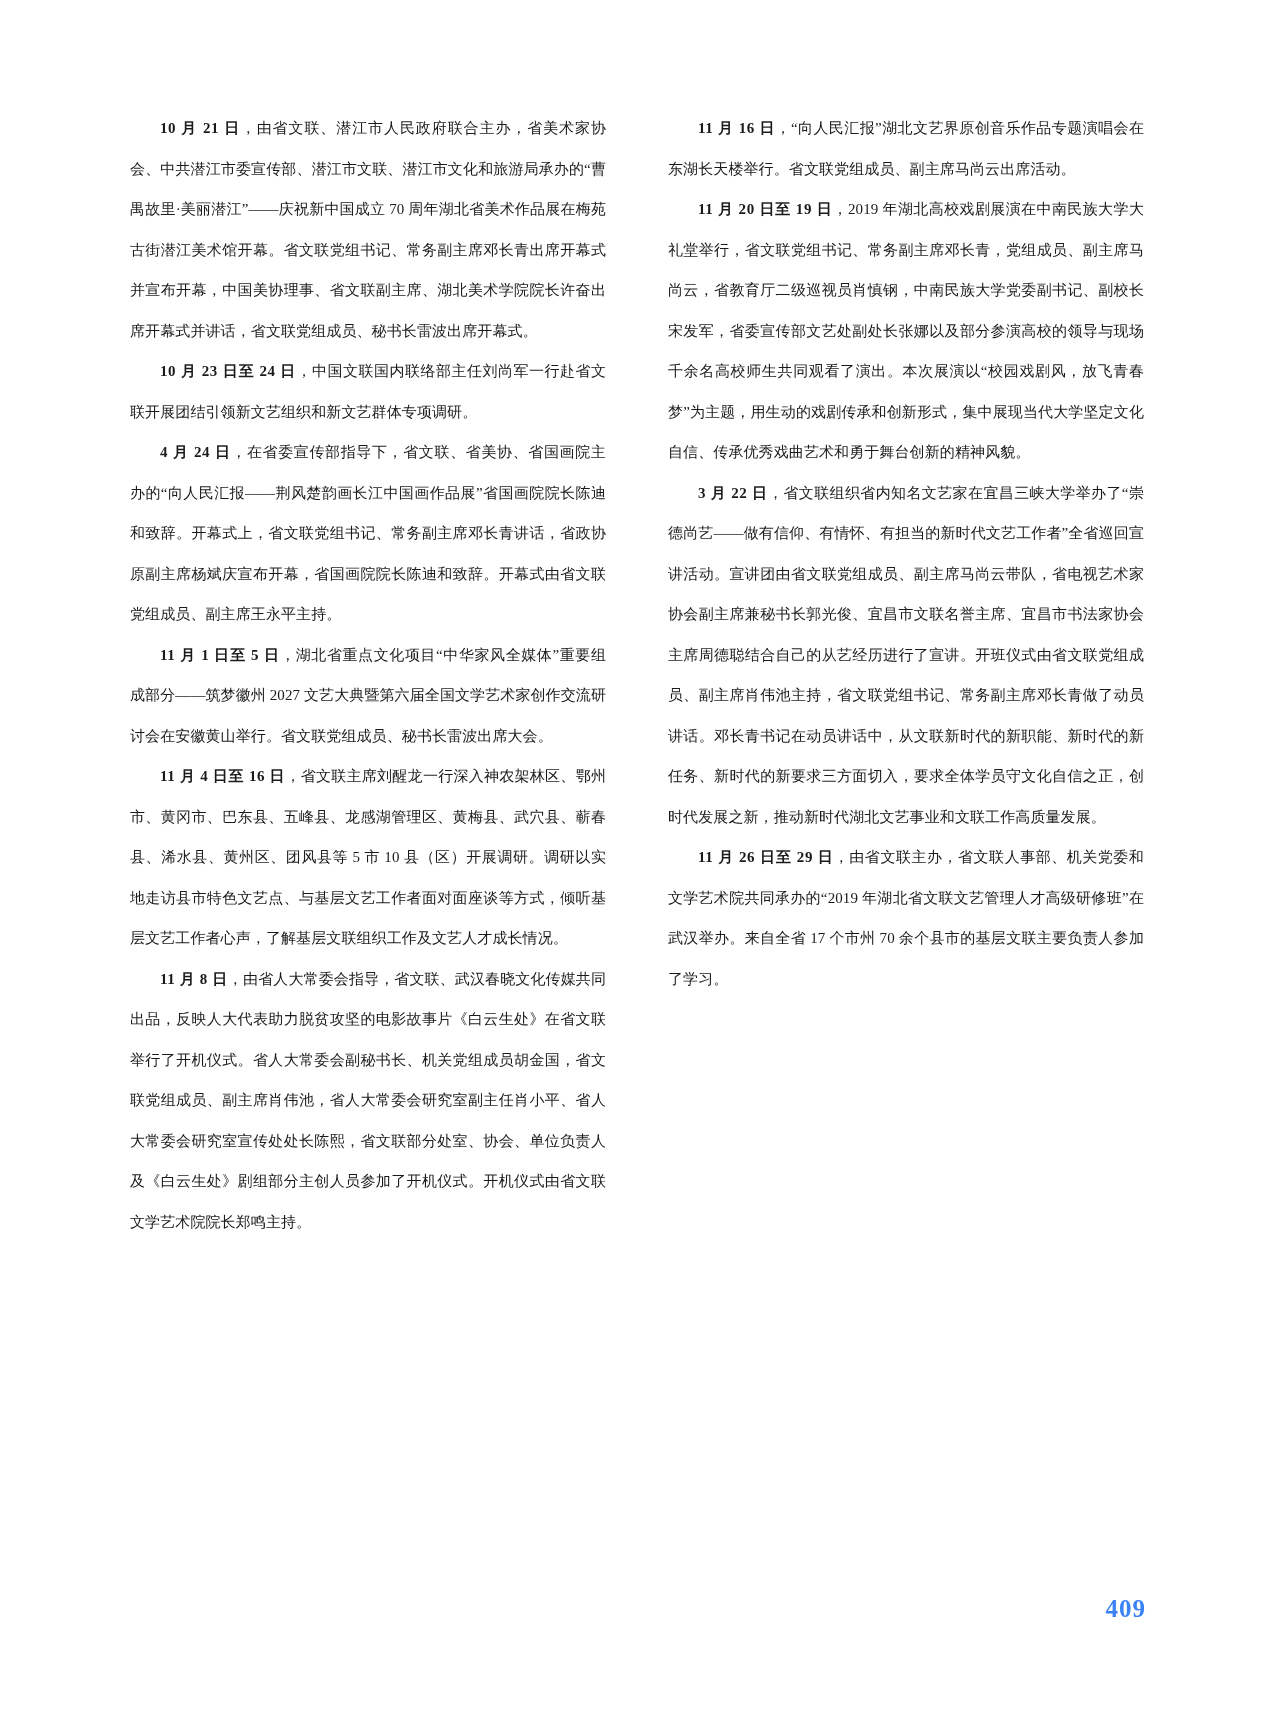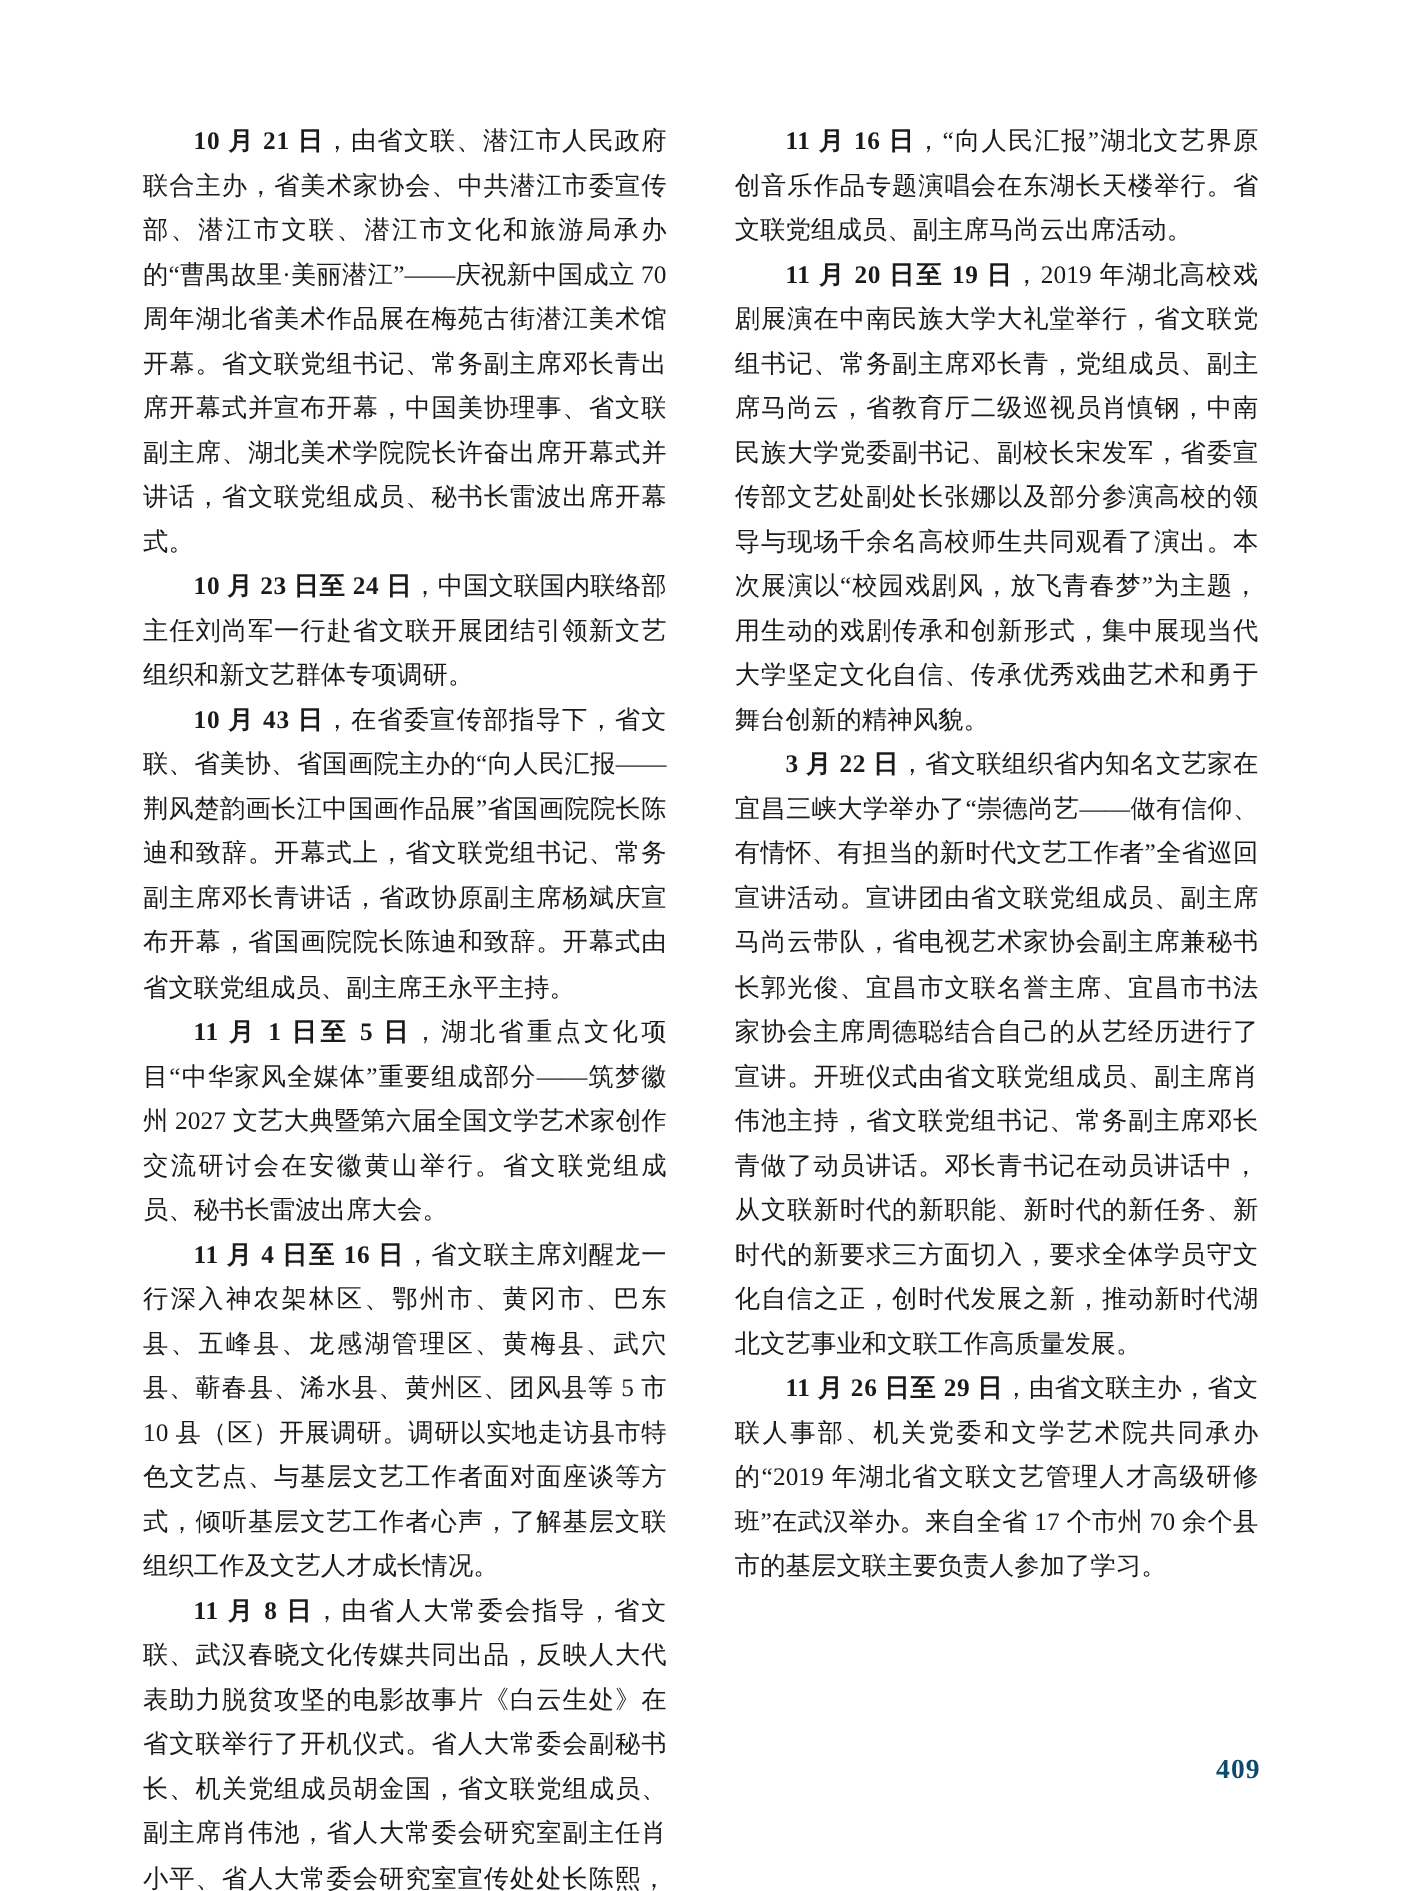--- a/index.html
+++ b/index.html
@@ -28,21 +28,21 @@
     flex-direction: row;
     gap: 62px;
     align-items: flex-start;
   }
   .column {
     width: 476px;
     flex: 0 0 476px;
   }
   .para {
     margin: 0;
-    font-size: 23px;
+    font-size: 15px;
     line-height: 40.5px;
     text-align: justify;
     text-justify: inter-ideograph;
     text-indent: 2em;
     letter-spacing: 0.1px;
     word-break: break-all;
     hyphens: none;
   }
   .para.cont {
     text-indent: 0;
@@ -52,34 +52,34 @@
     letter-spacing: 0.6px;
   }
   .footer {
     position: absolute;
     right: 130px;
     bottom: 96px;
     font-size: 25px;
     font-weight: bold;
     font-family: "Liberation Serif", "DejaVu Serif", serif;
     letter-spacing: 1px;
-    color: #0c4a6e;
+    color: #3b82f6;
   }
 </style>
 </head>
 <body>
 
 <div class="page">
 
   <div class="columns">
 
     <div class="column" id="col-left">
         <p class="para"><span class="date">10 月 21 日</span><span>，</span><span>由省文联、潜江市人民政府联合主办，省美术家协会、中共潜江市委宣传部、潜江市文联、潜江市文化和旅游局承办的“曹禺故里·美丽潜江”——庆祝新中国成立 70 周年湖北省美术作品展在梅苑古街潜江美术馆开幕。省文联党组书记、常务副主席邓长青出席开幕式并宣布开幕，中国美协理事、省文联副主席、湖北美术学院院长许奋出席开幕式并讲话，省文联党组成员、秘书长雷波出席开幕式。</span></p>
         <p class="para"><span class="date">10 月 23 日至 24 日</span><span>，</span><span>中国文联国内联络部主任刘尚军一行赴省文联开展团结引领新文艺组织和新文艺群体专项调研。</span></p>
-        <p class="para"><span class="date">10 月 43 日</span><span>，</span><span>在省委宣传部指导下，省文联、省美协、省国画院主办的“向人民汇报——荆风楚韵画长江中国画作品展”省国画院院长陈迪和致辞。开幕式上，省文联党组书记、常务副主席邓长青讲话，省政协原副主席杨斌庆宣布开幕，省国画院院长陈迪和致辞。开幕式由省文联党组成员、副主席王永平主持。</span></p>
+        <p class="para"><span class="date">4 月 24 日</span><span>，</span><span>在省委宣传部指导下，省文联、省美协、省国画院主办的“向人民汇报——荆风楚韵画长江中国画作品展”省国画院院长陈迪和致辞。开幕式上，省文联党组书记、常务副主席邓长青讲话，省政协原副主席杨斌庆宣布开幕，省国画院院长陈迪和致辞。开幕式由省文联党组成员、副主席王永平主持。</span></p>
         <p class="para"><span class="date">11 月 1 日至 5 日</span><span>，</span><span>湖北省重点文化项目“中华家风全媒体”重要组成部分——筑梦徽州 2027 文艺大典暨第六届全国文学艺术家创作交流研讨会在安徽黄山举行。省文联党组成员、秘书长雷波出席大会。</span></p>
         <p class="para"><span class="date">11 月 4 日至 16 日</span><span>，</span><span>省文联主席刘醒龙一行深入神农架林区、鄂州市、黄冈市、巴东县、五峰县、龙感湖管理区、黄梅县、武穴县、蕲春县、浠水县、黄州区、团风县等 5 市 10 县（区）开展调研。调研以实地走访县市特色文艺点、与基层文艺工作者面对面座谈等方式，倾听基层文艺工作者心声，了解基层文联组织工作及文艺人才成长情况。</span></p>
         <p class="para"><span class="date">11 月 8 日</span><span>，</span><span>由省人大常委会指导，省文联、武汉春晓文化传媒共同出品，反映人大代表助力脱贫攻坚的电影故事片《白云生处》在省文联举行了开机仪式。省人大常委会副秘书长、机关党组成员胡金国，省文联党组成员、副主席肖伟池，省人大常委会研究室副主任肖小平、省人大常委会研究室宣传处处长陈熙，省文联部分处室、协会、单位负责人及《白云生处》剧组部分主创人员参加了开机仪式。开机仪式由省文联文学艺术院院长郑鸣主持。</span></p>
       </div>
 
     <div class="column" id="col-right">
         <p class="para"><span class="date">11 月 16 日</span><span>，</span><span>“向人民汇报”湖北文艺界原创音乐作品专题演唱会在东湖长天楼举行。省文联党组成员、副主席马尚云出席活动。</span></p>
         <p class="para"><span class="date">11 月 20 日至 19 日</span><span>，</span><span>2019 年湖北高校戏剧展演在中南民族大学大礼堂举行，省文联党组书记、常务副主席邓长青，党组成员、副主席马尚云，省教育厅二级巡视员肖慎钢，中南民族大学党委副书记、副校长宋发军，省委宣传部文艺处副处长张娜以及部分参演高校的领导与现场千余名高校师生共同观看了演出。本次展演以“校园戏剧风，放飞青春梦”为主题，用生动的戏剧传承和创新形式，集中展现当代大学坚定文化自信、传承优秀戏曲艺术和勇于舞台创新的精神风貌。</span></p>
         <p class="para"><span class="date">3 月 22 日</span><span>，</span><span>省文联组织省内知名文艺家在宜昌三峡大学举办了“崇德尚艺——做有信仰、有情怀、有担当的新时代文艺工作者”全省巡回宣讲活动。宣讲团由省文联党组成员、副主席马尚云带队，省电视艺术家协会副主席兼秘书长郭光俊、宜昌市文联名誉主席、宜昌市书法家协会主席周德聪结合自己的从艺经历进行了宣讲。开班仪式由省文联党组成员、副主席肖伟池主持，省文联党组书记、常务副主席邓长青做了动员讲话。邓长青书记在动员讲话中，从文联新时代的新职能、新时代的新任务、新时代的新要求三方面切入，要求全体学员守文化自信之正，创时代发展之新，推动新时代湖北文艺事业和文联工作高质量发展。</span></p>
         <p class="para"><span class="date">11 月 26 日至 29 日</span><span>，</span><span>由省文联主办，省文联人事部、机关党委和文学艺术院共同承办的“2019 年湖北省文联文艺管理人才高级研修班”在武汉举办。来自全省 17 个市州 70 余个县市的基层文联主要负责人参加了学习。</span></p>

